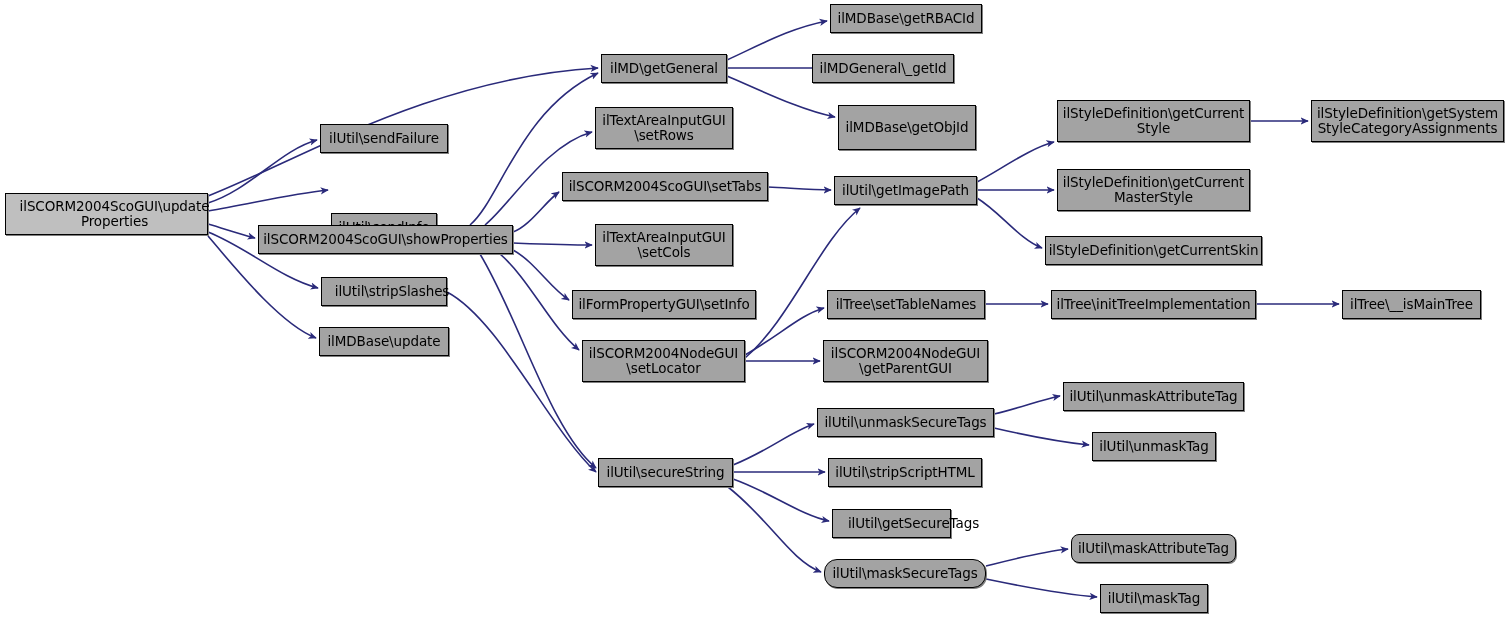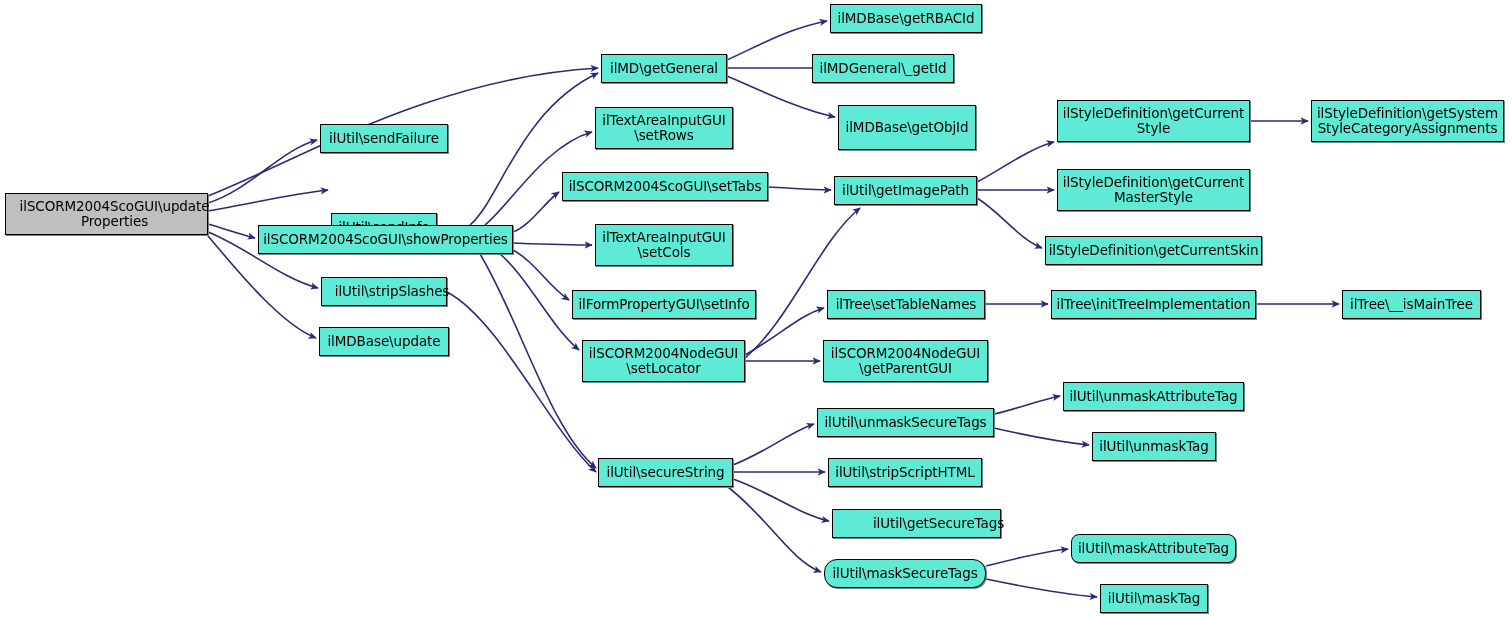--- a/index.html
+++ b/index.html
@@ -20,21 +20,21 @@
     left: 0;
     top: 0;
     width: 1512px;
     height: 617px;
     pointer-events: none;
   }
   .node {
     position: absolute;
     box-sizing: border-box;
     border: 1px solid #000000;
-    background: #5eead4;
+    background: #a3a3a3;
     color: #000000;
     display: flex;
     align-items: center;
     justify-content: center;
     text-align: center;
     font-size: 13.5px;
     line-height: 15.5px;
     letter-spacing: -0.1px;
     white-space: pre-line;
     box-shadow: 1px 1px 0 0 #7f7f7f;
@@ -114,21 +114,21 @@
       <div class="node" style="left: 598px; top: 458px; width: 135px; height: 29px;">ilUtil\secureString</div>
       <div class="node" style="left: 830px; top: 4px; width: 152px; height: 29px;">ilMDBase\getRBACId</div>
       <div class="node" style="left: 812px; top: 54px; width: 142px; height: 29px;">ilMDGeneral\_getId</div>
       <div class="node" style="left: 838px; top: 105px; width: 138px; height: 45px;">ilMDBase\getObjId</div>
       <div class="node" style="left: 834px; top: 176px; width: 143px; height: 29px;">ilUtil\getImagePath</div>
       <div class="node" style="left: 827px; top: 290px; width: 158px; height: 29px;">ilTree\setTableNames</div>
       <div class="node" style="left: 823px; top: 340px; width: 165px; height: 42px;">ilSCORM2004NodeGUI
 \getParentGUI</div>
       <div class="node" style="left: 817px; top: 408px; width: 177px; height: 29px;">ilUtil\unmaskSecureTags</div>
       <div class="node" style="left: 828px; top: 458px; width: 154px; height: 29px;">ilUtil\stripScriptHTML</div>
-      <div class="node" style="left: 832px; top: 509px; width: 169px; height: 29px; padding-left: 44px;">ilUtil\getSecureTags</div>
+      <div class="node" style="left: 832px; top: 509px; width: 119px; height: 29px; padding-left: 44px;">ilUtil\getSecureTags</div>
       <div class="node" style="left: 824px; top: 559px; width: 162px; height: 29px; border-radius: 13px;">ilUtil\maskSecureTags</div>
       <div class="node" style="left: 1057px; top: 100px; width: 193px; height: 42px;">ilStyleDefinition\getCurrent
 Style</div>
       <div class="node" style="left: 1057px; top: 169px; width: 193px; height: 42px;">ilStyleDefinition\getCurrent
 MasterStyle</div>
       <div class="node" style="left: 1045px; top: 236px; width: 217px; height: 29px;">ilStyleDefinition\getCurrentSkin</div>
       <div class="node" style="left: 1051px; top: 290px; width: 205px; height: 29px;">ilTree\initTreeImplementation</div>
       <div class="node" style="left: 1063px; top: 382px; width: 181px; height: 29px;">ilUtil\unmaskAttributeTag</div>
       <div class="node" style="left: 1092px; top: 432px; width: 124px; height: 29px;">ilUtil\unmaskTag</div>
       <div class="node" style="left: 1071px; top: 534px; width: 165px; height: 29px; border-radius: 8px;">ilUtil\maskAttributeTag</div>

